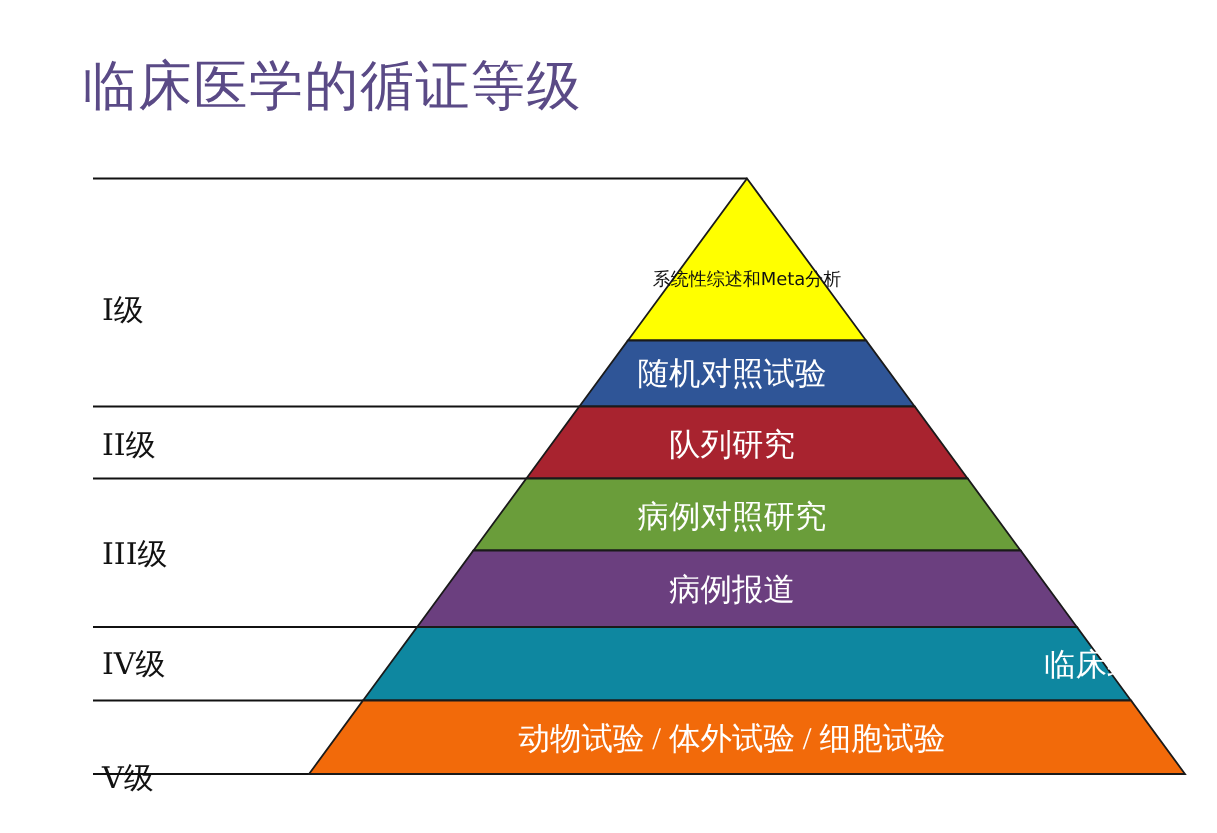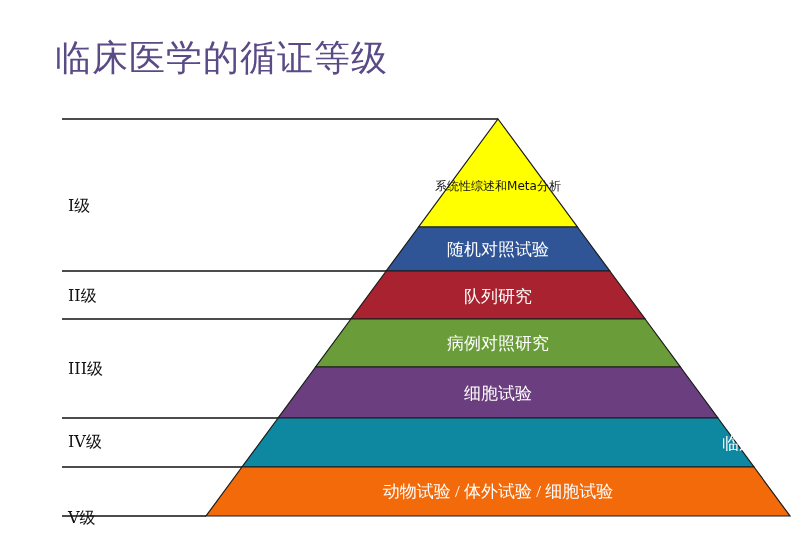--- a/index.html
+++ b/index.html
@@ -7,25 +7,25 @@
   .title {
     position: absolute; left: 55px; top: 28px;
     font-size: 36px; color: #5a4a86; letter-spacing: 1px;
     font-family: "DejaVu Sans", sans-serif; font-weight: normal;
     line-height: 60px; white-space: nowrap;
   }
   svg { position: absolute; left: 0; top: 0; }
   .level-label {
     position: absolute; left: 68px;
     font-family: "DejaVu Serif", "Liberation Serif", serif;
-    font-size: 16px; color: #111; line-height: 24px; white-space: nowrap; text-align: center;
+    font-size: 20px; color: #111; line-height: 24px; white-space: nowrap; text-align: center;
   }
   .layer-label {
-    position: absolute; left: 206px; width: 584px; text-align: center;
-    font-size: 17px; color: #ffffff; line-height: 26px; white-space: nowrap;
+    position: absolute; left: 196px; width: 584px; text-align: center;
+    font-size: 21px; color: #ffffff; line-height: 26px; white-space: nowrap;
     font-family: "DejaVu Sans", sans-serif;
   }
   .layer-label.dark { color: #111111; }
 </style>
 </head>
 <body>
 
 <div class="title">临床医学的循证等级</div>
 
 <svg width="811" height="555" viewBox="0 0 811 555">
@@ -53,15 +53,15 @@
 <div class="level-label" style="top:194px;">I级</div>
 <div class="level-label" style="top:284px;">II级</div>
 <div class="level-label" style="top:357px;">III级</div>
 <div class="level-label" style="top:430px;">IV级</div>
 <div class="level-label" style="top:480px;margin-top:26px;">V级</div>
 
 <div class="layer-label dark" style="top:173px; left:206px; width:584px; font-size:12px;">系统性综述和Meta分析</div>
 <div class="layer-label" style="top:236px;">随机对照试验</div>
 <div class="layer-label" style="top:283px;">队列研究</div>
 <div class="layer-label" style="top:331px;font-family:Liberation Serif, serif;">病例对照研究</div>
-<div class="layer-label" style="top:380px;">细胞试验</div>
+<div class="layer-label" style="top:380px;">病例报道</div>
 <div class="layer-label" style="top:430px;text-align:right;">临床经验</div>
 <div class="layer-label" style="top:479px;font-family:Liberation Serif, serif;">动物试验 / 体外试验 / 细胞试验</div>
 
 </body></html>

